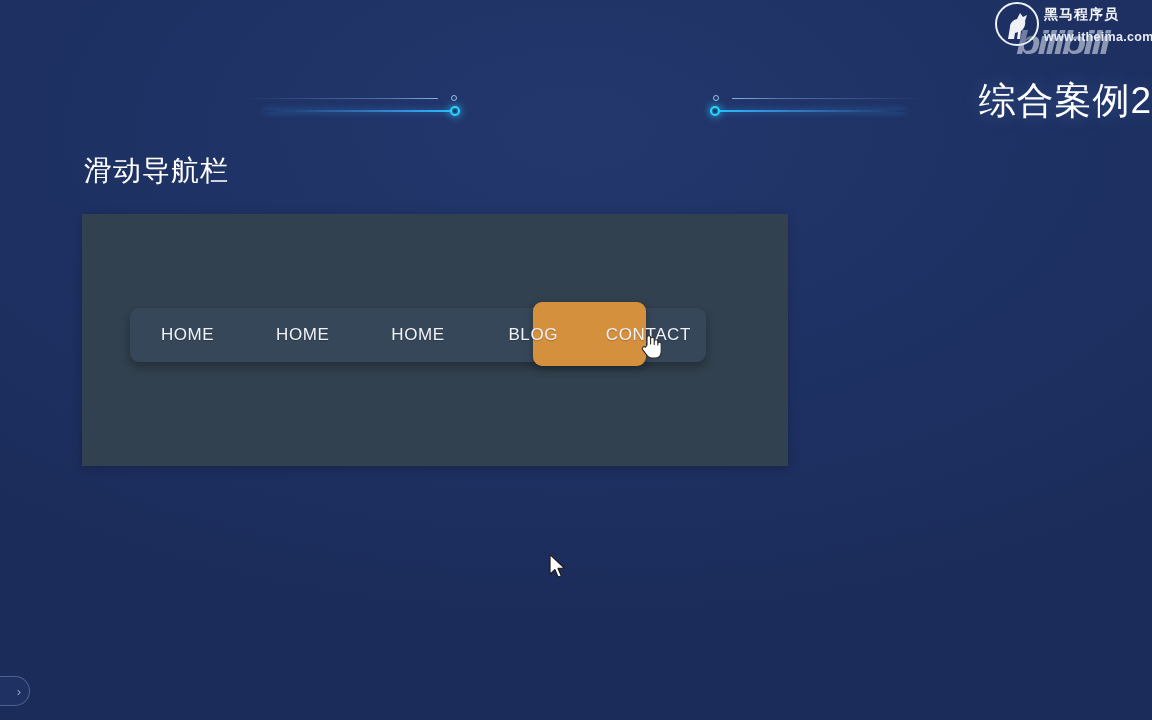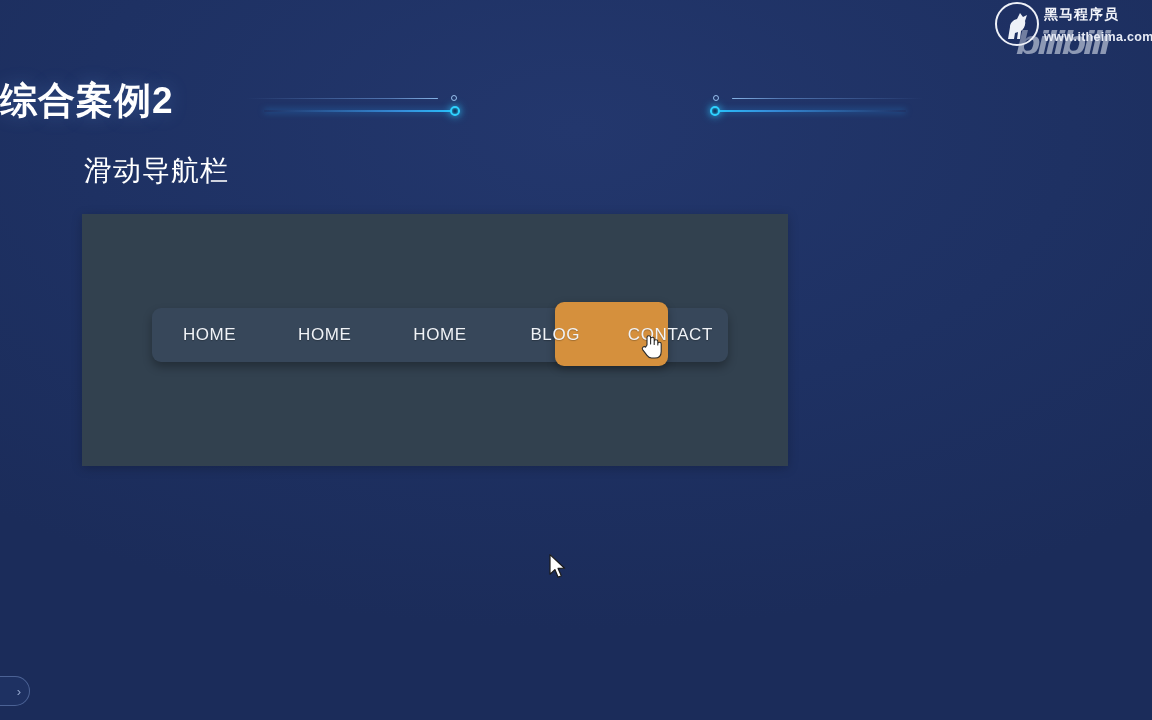--- a/index.html
+++ b/index.html
@@ -97,25 +97,25 @@
     letter-spacing: .3px;
     white-space: nowrap;
   }
 
   
   #slide-title {
     position: absolute;
     left: 0;
     right: 0;
     top: 76px;
-    text-align: left;
+    text-align: right;
     font-size: 37px;
     color: #ffffff;
     letter-spacing: 1px;
-    font-weight: 700;
+    font-weight: 400;
     text-shadow: 0 0 18px rgba(120,180,255,.25);
   }
 
   .deco { position: absolute; height: 34px; pointer-events: none; }
   #deco-left  { left: 246px;  top: 89px; width: 208px; }
   #deco-right { right: 228px; top: 89px; width: 208px; }
 
   .deco .line-a, .deco .line-b {
     position: absolute;
     height: 1px;
@@ -179,21 +179,21 @@
     top: 214px;
     width: 706px;
     height: 252px;
     background: #32414f;
     box-shadow: 0 2px 10px rgba(0,0,0,.22);
   }
 
   
   #nav-bar {
     position: absolute;
-    left: 70px;
+    left: 48px;
     top: 94px;
     width: 576px;
     height: 54px;
     background: #37475a;
     border-radius: 9px;
     box-shadow: 0 5px 10px rgba(0,0,0,.30);
   }
 
   #nav-slider {
     position: absolute;

